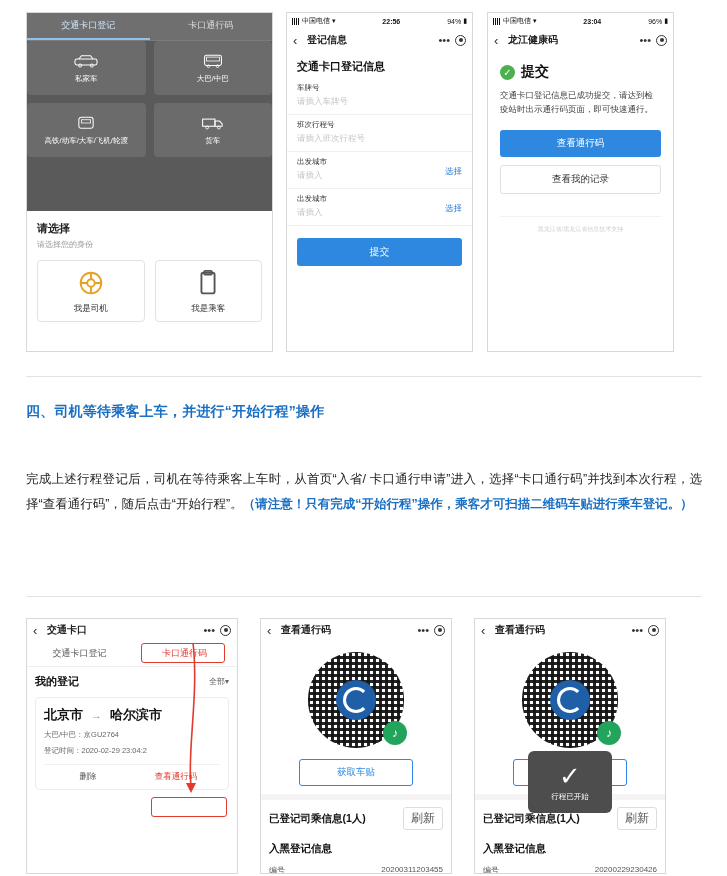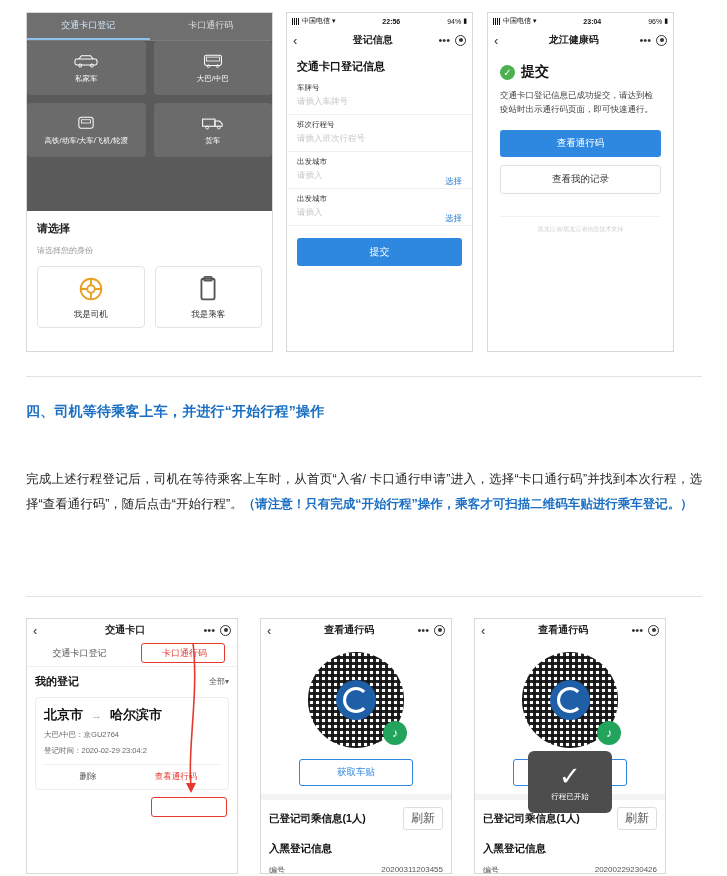--- a/index.html
+++ b/index.html
@@ -32,21 +32,21 @@
   .sb-right { display:flex; align-items:center; gap:2px; }
   .bars { display:inline-block; width:8px; height:7px;
     background: linear-gradient(to right,#111 1px, transparent 1px) repeat-x;
     background-size: 2px 100%; }
   .navbar {
     height: 22px; display: flex; align-items: center;
     padding: 0 6px; font-size: 10px; color:#111; background:#fff;
     position: relative;
   }
   .nav-back { width: 14px; font-size: 13px; color:#333; line-height:1; }
-  .nav-title { flex:1; text-align:center; font-size:10px; font-weight:bold; color:#222; }
+  .nav-title { flex:1; text-align:left; font-size:10px; font-weight:bold; color:#222; }
   .nav-right { display:flex; align-items:center; gap:5px; color:#333; }
   .dots { font-size: 11px; letter-spacing:0px; }
   .circ { width:11px; height:11px; border-radius:50%; border:1.2px solid #333; position:relative;}
   .circ::after{content:""; position:absolute; left:50%; top:50%; width:4px;height:4px;
     margin:-2px 0 0 -2px; border-radius:50%; background:#333;}
 
   
   .tabbar { display:flex; font-size:9px; border-bottom:1px solid #eee; background:#fff;}
   .tabbar .tab { flex:1; text-align:center; padding:6px 0; color:#555; }
   .tabbar .tab.active { color:#2b7fd4; border-bottom:2px solid #2b7fd4; }
@@ -54,32 +54,32 @@
   
   .dim { background:#5a5a5a; }
   .grid2 { display:grid; grid-template-columns:1fr 1fr; gap:8px; }
   .gcard { background:#6b6b6b; border-radius:4px; height:54px;
     display:flex; flex-direction:column; align-items:center; justify-content:center;
     color:#fff; font-size:7.5px; gap:4px; text-align:center; line-height:1.25;}
   .gicon { width:26px; height:18px; }
 
   .choose-box { padding:10px 10px 12px; }
   .choose-t { font-size:11px; font-weight:bold; color:#222; }
-  .choose-s { font-size:8px; color:#999; margin-top:9px; }
+  .choose-s { font-size:8px; color:#999; margin-top:3px; }
   .choose-row { display:flex; gap:10px; margin-top:10px; }
   .choose-card { flex:1; border:1px solid #e2e2e2; border-radius:4px; height:62px;
      display:flex; flex-direction:column; align-items:center; justify-content:center; gap:5px;
      font-size:8.5px; color:#333; }
 
   
   .form-title { font-size:11px; font-weight:bold; color:#111; padding:8px 10px 4px;}
   .field { padding:5px 10px 6px; border-bottom:1px solid #f0f0f0; position:relative;}
   .f-label { font-size:7.5px; color:#333; }
   .f-val { font-size:8.5px; color:#c6c6c6; margin-top:3px; }
-  .f-action { position:absolute; right:10px; bottom:0; font-size:8.5px; color:#2b7fd4; }
+  .f-action { position:absolute; right:10px; bottom:10px; font-size:8.5px; color:#2b7fd4; }
   .btn-primary { margin:12px 10px; background:#2f88e0; color:#fff; text-align:center;
      border-radius:3px; font-size:10px; padding:7px 0; }
 
   
   .succ-head { display:flex; align-items:center; gap:6px; padding:12px 12px 0; }
   .succ-check { width:15px;height:15px;border-radius:50%;background:#4cb050;color:#fff;
      font-size:10px; display:flex;align-items:center;justify-content:center;}
   .succ-title { font-size:14px; font-weight:bold; color:#111;}
   .succ-text { font-size:8.5px; color:#444; line-height:1.6; padding:8px 12px 0;}
   .btn-blue { margin:14px 12px 0; background:#2f88e0; color:#fff; text-align:center;

